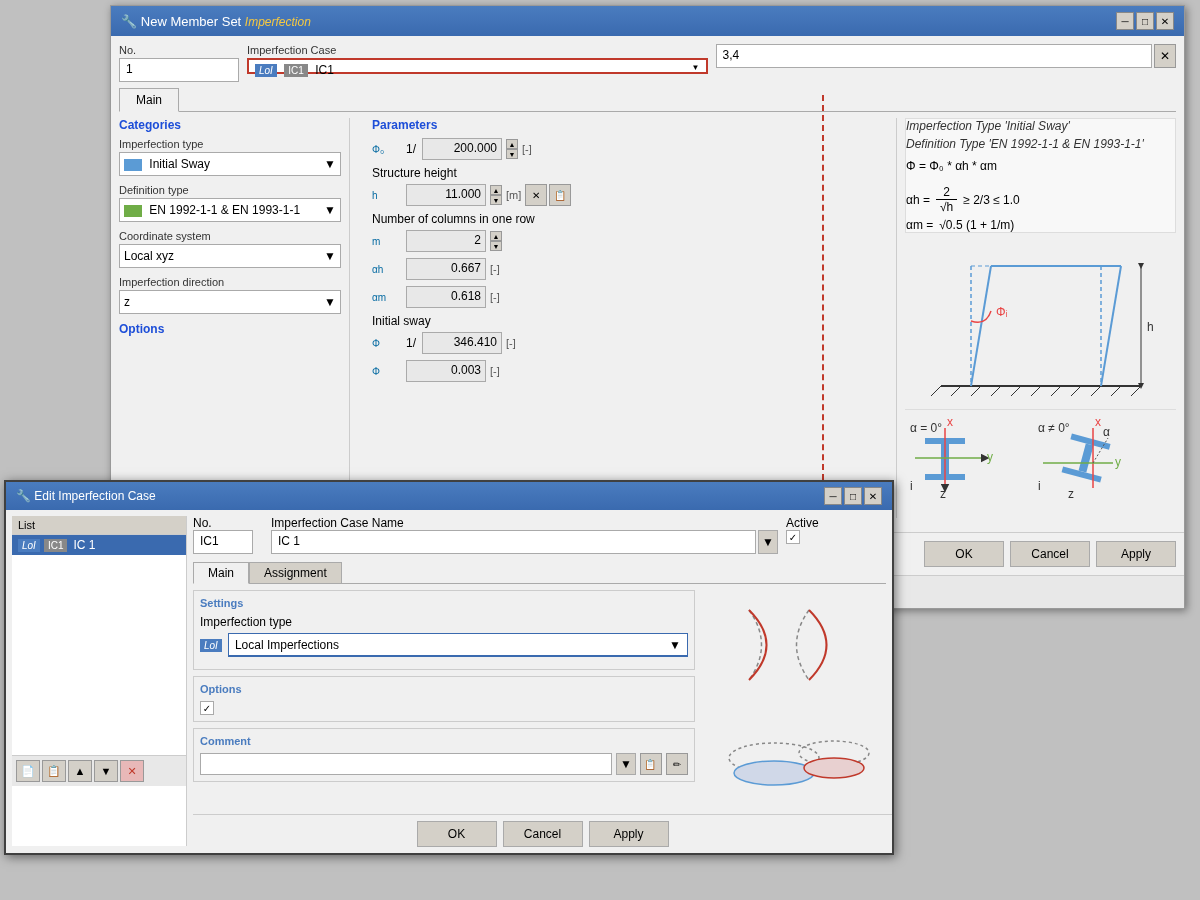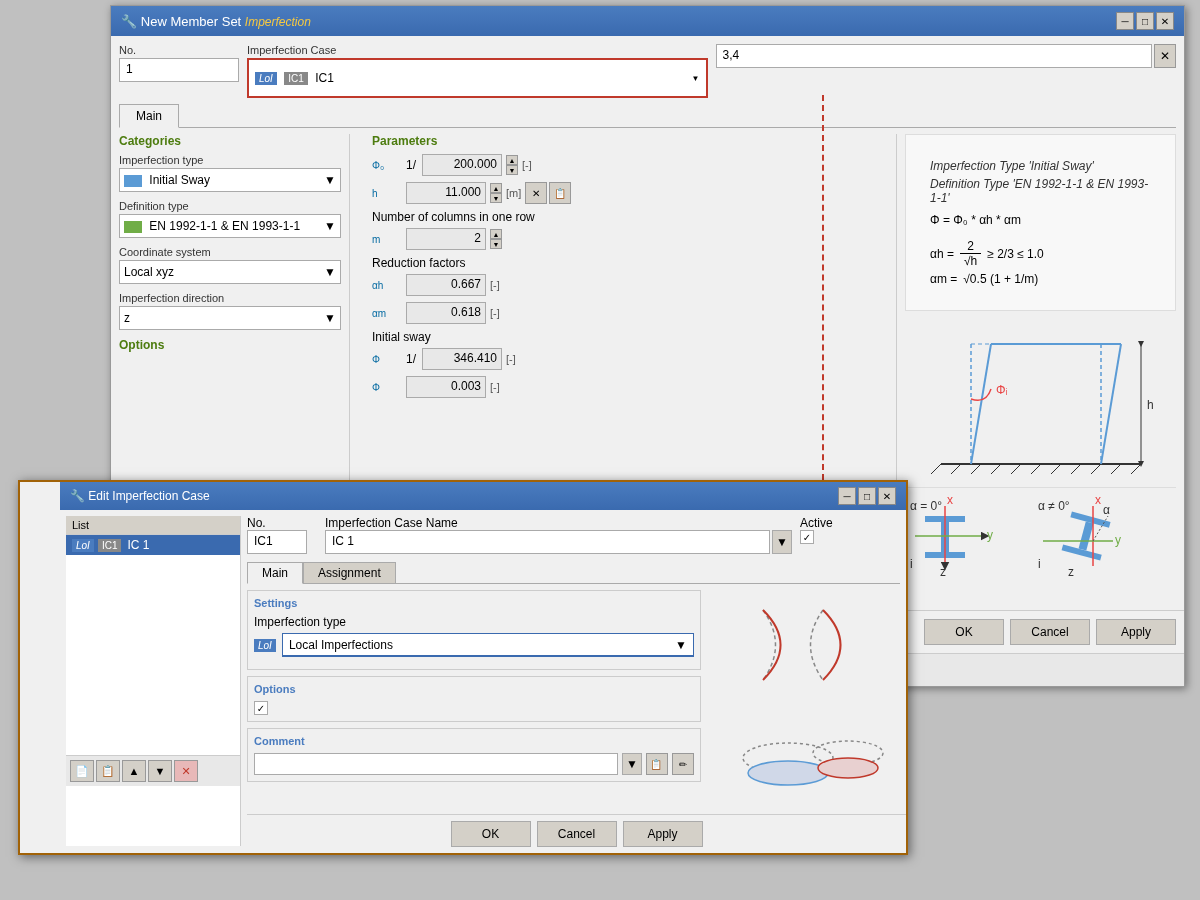--- a/index.html
+++ b/index.html
@@ -50,22 +50,22 @@
       border: 1px solid #aaa;
       padding: 3px 6px;
       font-size: 12px;
       height: 24px;
     }
     .dropdown-input {
       background: #fff;
       border: 2px solid #c0392b;
       padding: 3px 6px;
       font-size: 12px;
-      height: 40px;
-      display: flex; align-items: center;
+      height: 16px;
+      display: flex; 
       justify-content: space-between;
       cursor: pointer;
     }
     .dropdown-input .dd-arrow { font-size: 8px; }
     .impcase-badge {
       background: #4a7cbf;
       color: white;
       font-size: 10px;
       padding: 1px 4px;
       margin-right: 4px;
@@ -113,21 +113,21 @@
     }
 
     
     .main-content {
       display: flex; gap: 0;
     }
     .left-panel { width: 230px; padding-right: 8px; }
     .center-panel { flex: 1; padding: 0 22px; border-left: 1px solid #ccc; }
     .right-panel { width: 280px; border-left: 1px solid #ccc; padding-left: 8px; }
 
-    .section-header { color: #4d7c0f; font-weight: bold; font-size: 12px; margin-bottom: 6px; }
+    .section-header { color: #1d4ed8; font-weight: bold; font-size: 12px; margin-bottom: 6px; }
 
     .form-group { margin-bottom: 8px; }
     .form-group label { display: block; font-size: 11px; margin-bottom: 2px; color: #333; }
 
     .select-box {
       width: 100%;
       height: 24px;
       background: #fff;
       border: 1px solid #aaa;
       padding: 2px 4px;
@@ -172,21 +172,21 @@
       background: #d4d0c8;
       border: 1px solid #999;
       font-size: 10px;
       cursor: pointer;
       display: flex; align-items: center; justify-content: center;
     }
 
     .formula-area {
       background: #f8f8f8;
       border: 1px solid #ddd;
-      padding: 24px;
+      padding: 0;
       font-size: 11px;
       min-height: 60px;
     }
     .formula-text { font-style: italic; margin-bottom: 4px; color: #333; }
 
     
     .diagram-area {
       margin-top: 8px;
       display: flex;
       justify-content: center;
@@ -206,27 +206,26 @@
       cursor: pointer;
       font-size: 12px;
     }
     .footer-btn.apply {
       background: #d4d0c8;
     }
 
     
     .sub-dialog {
       position: absolute;
-      top: 480px; left: 18px;
+      top: 480px; left: 4px;
       width: 890px;
       background: #f0f0f0;
-      border: 2px solid #a16207;
+      border: 2px solid #404040;
       box-shadow: 2px 2px 10px rgba(0,0,0,0.5);
       z-index: 10;
-      padding-left: 40px;
     }
     .sub-dialog-titlebar {
       background: linear-gradient(to bottom, #4a7cbf, #3a6aaf);
       color: white;
       padding: 5px 10px;
       display: flex;
       align-items: center;
       justify-content: space-between;
     }
     .sub-dialog-body { padding: 6px; }
@@ -492,20 +491,23 @@
           <span class="param-symbol">Φ₀</span>
           <span style="margin-right:2px;">1/</span>
           <div class="param-value">200.000</div>
           <div class="spin-btns">
               <div class="spin-btn">▲</div>
               <div class="spin-btn">▼</div>
             </div>
           <span class="param-unit">[-]</span>
         </div>
 
+        <div style="margin-bottom:4px;">
+          <span>Structure height</span>
+        </div>
         <div class="param-row">
           <span class="param-symbol">h</span>
           <div class="param-value">11.000</div>
           <div class="spin-btns">
               <div class="spin-btn">▲</div>
               <div class="spin-btn">▼</div>
             </div>
           <span class="param-unit">[m]</span>
           <div class="param-extra-btns">
             <div class="extra-btn">✕</div>
@@ -518,23 +520,20 @@
         </div>
         <div class="param-row">
           <span class="param-symbol">m</span>
           <div class="param-value">2</div>
           <div class="spin-btns">
               <div class="spin-btn">▲</div>
               <div class="spin-btn">▼</div>
             </div>
         </div>
 
-        <div style="margin-bottom:4px;">
-          <span>Reduction factors</span>
-        </div>
         <div class="param-row">
           <span class="param-symbol">αh</span>
           <div class="param-value">0.667</div>
           <span class="param-unit">[-]</span>
         </div>
         <div class="param-row">
           <span class="param-symbol">αm</span>
           <div class="param-value">0.618</div>
           <span class="param-unit">[-]</span>
         </div>
@@ -722,21 +721,21 @@
           <label>Active</label>
           <div class="checkbox-styled">✓</div>
         </div>
       </div>
 
       <div class="sub-tab-strip">
         <div class="sub-tab active">Main</div>
         <div class="sub-tab">Assignment</div>
       </div>
 
-      <div style="display:flex; gap:24px;">
+      <div style="display:flex; gap:16px;">
         <div style="flex:1;">
 
           <div class="settings-section">
             <div class="settings-label">Settings</div>
             <div style="margin-bottom:4px;">
               <span>Imperfection type</span>
             </div>
             <div class="imptype-row">
               <span class="imp-badge-lol">LoI</span>
               <div class="select-wide">

